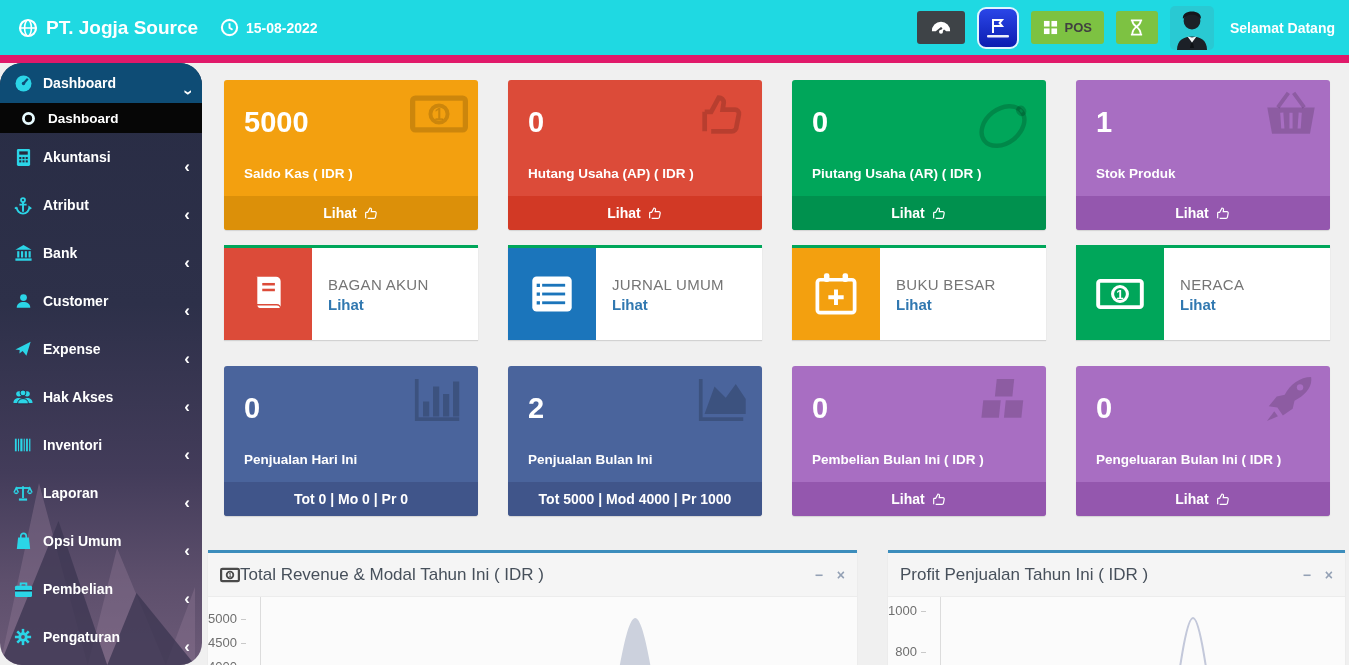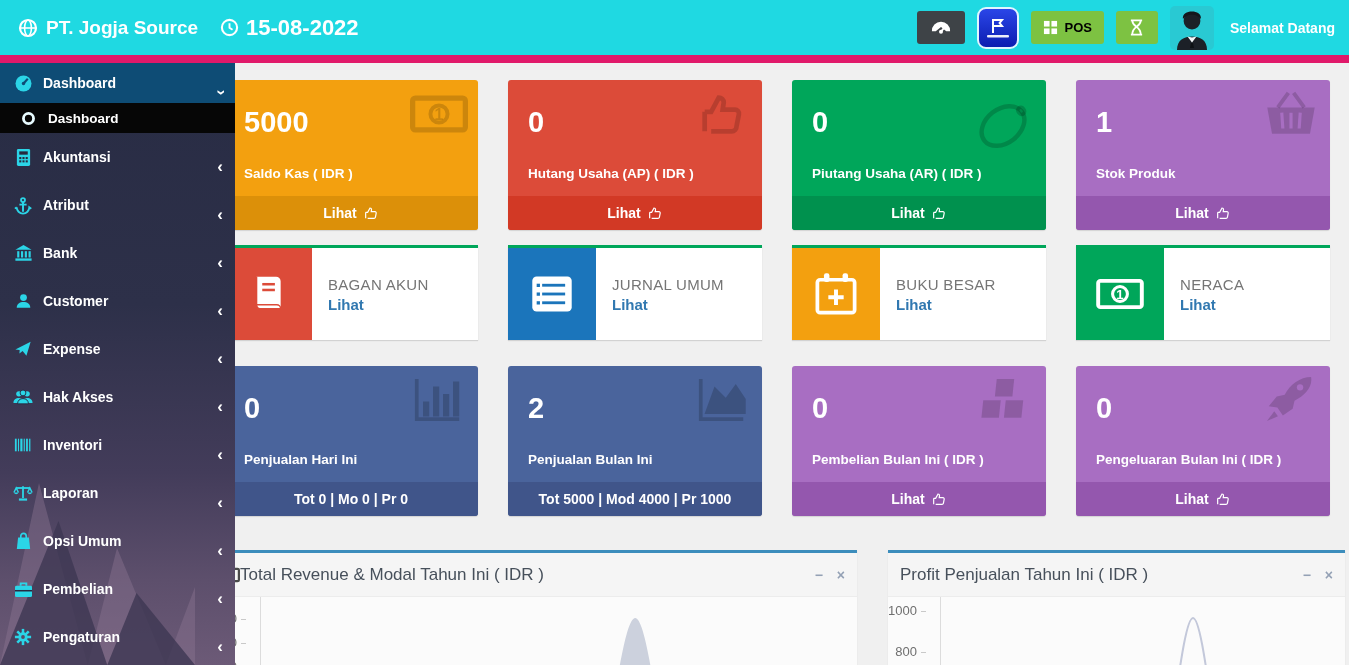--- a/index.html
+++ b/index.html
@@ -1,33 +1,33 @@
 <!DOCTYPE html>
 <html><head>
 <meta charset="utf-8">
 <style>
   * { margin:0; padding:0; box-sizing:border-box; }
   html,body { width:1349px; height:665px; overflow:hidden; font-family:"Liberation Sans",sans-serif; background:#f0f0f0; }
 
   
   .topbar { position:absolute; left:0; top:0; width:1349px; height:55px; background:#1fd9e2; display:flex; align-items:center; padding:0 14px 0 18px; z-index:30; }
   .brand { display:flex; align-items:center; gap:8px; color:#fff; font-weight:700; font-size:19px; }
-  .date { display:flex; align-items:center; gap:7px; color:#fff; font-weight:700; font-size:22px; margin-left:22px; }
+  .date { display:flex; align-items:center; gap:7px; color:#fff; font-weight:700; font-size:14px; margin-left:22px; }
   .top-right { margin-left:auto; display:flex; align-items:center; gap:12px; }
   .tbtn { height:33px; border:none; border-radius:3px; display:flex; align-items:center; justify-content:center; gap:6px; cursor:pointer; padding:0 12px; }
   .tbtn.dark { background:#3e4347; }
-  .tbtn.green { background:#7dc242; color:#000000; font-weight:700; font-size:13px; }
+  .tbtn.green { background:#7dc242; color:#404040; font-weight:700; font-size:13px; }
   .appicon { width:42px; height:42px; border-radius:9px; background:linear-gradient(180deg,#2b46e8,#0b1db0); border:2px solid #dff6ff; display:flex; flex-direction:column; align-items:center; justify-content:center; cursor:pointer; }
   .avatar { width:44px; height:44px; border-radius:5px; background:#29c9d3; display:flex; align-items:flex-end; justify-content:center; overflow:hidden; cursor:pointer; }
   .welcome { color:#fff; font-weight:700; font-size:14px; margin-left:4px; }
 
   .pinkbar { position:absolute; left:0; top:55px; width:1349px; height:8px; background:#e0196a; z-index:31; }
 
   
-  .sidebar { position:absolute; left:0; top:63px; width:235px; height:602px; background:linear-gradient(180deg,#282c44 0%,#2d3049 40%,#433c5a 68%,#5d4f6c 86%,#6c5a77 100%); overflow:hidden; z-index:20; }
+  .sidebar { position:absolute; left:0; top:63px; width:202px; height:602px; background:linear-gradient(180deg,#282c44 0%,#2d3049 40%,#433c5a 68%,#5d4f6c 86%,#6c5a77 100%); overflow:hidden; z-index:20;border-radius:22px; }
   .mtn { position:absolute; bottom:0; }
   .mtn1 { left:0; width:195px; height:260px; background:#8a7490; opacity:.45; clip-path:polygon(0 100%,20% 30%,45% 100%,60% 55%,85% 100%,100% 70%,100% 100%); }
   .mtn2 { left:0; width:195px; height:180px; background:#3d3752; opacity:.8; clip-path:polygon(0 100%,30% 20%,55% 100%,70% 60%,100% 100%); }
   .menu { position:relative; z-index:2; }
   .side-item { display:flex; align-items:center; height:48px; padding:0 12px 0 13px; color:#fff; font-weight:700; font-size:14px; cursor:pointer; }
   .side-item.active { height:40px; background:#0e4c75; }
   .side-item.sub { height:30px; background:#060606; font-size:13.5px; padding-left:18px; }
   .sicon { width:20px; height:20px; margin-right:10px; color:#2bd5e7; display:flex; align-items:center; justify-content:center; flex:none; }
   .sub .sicon { color:#e8fbff; }
   .slabel { white-space:nowrap; }

